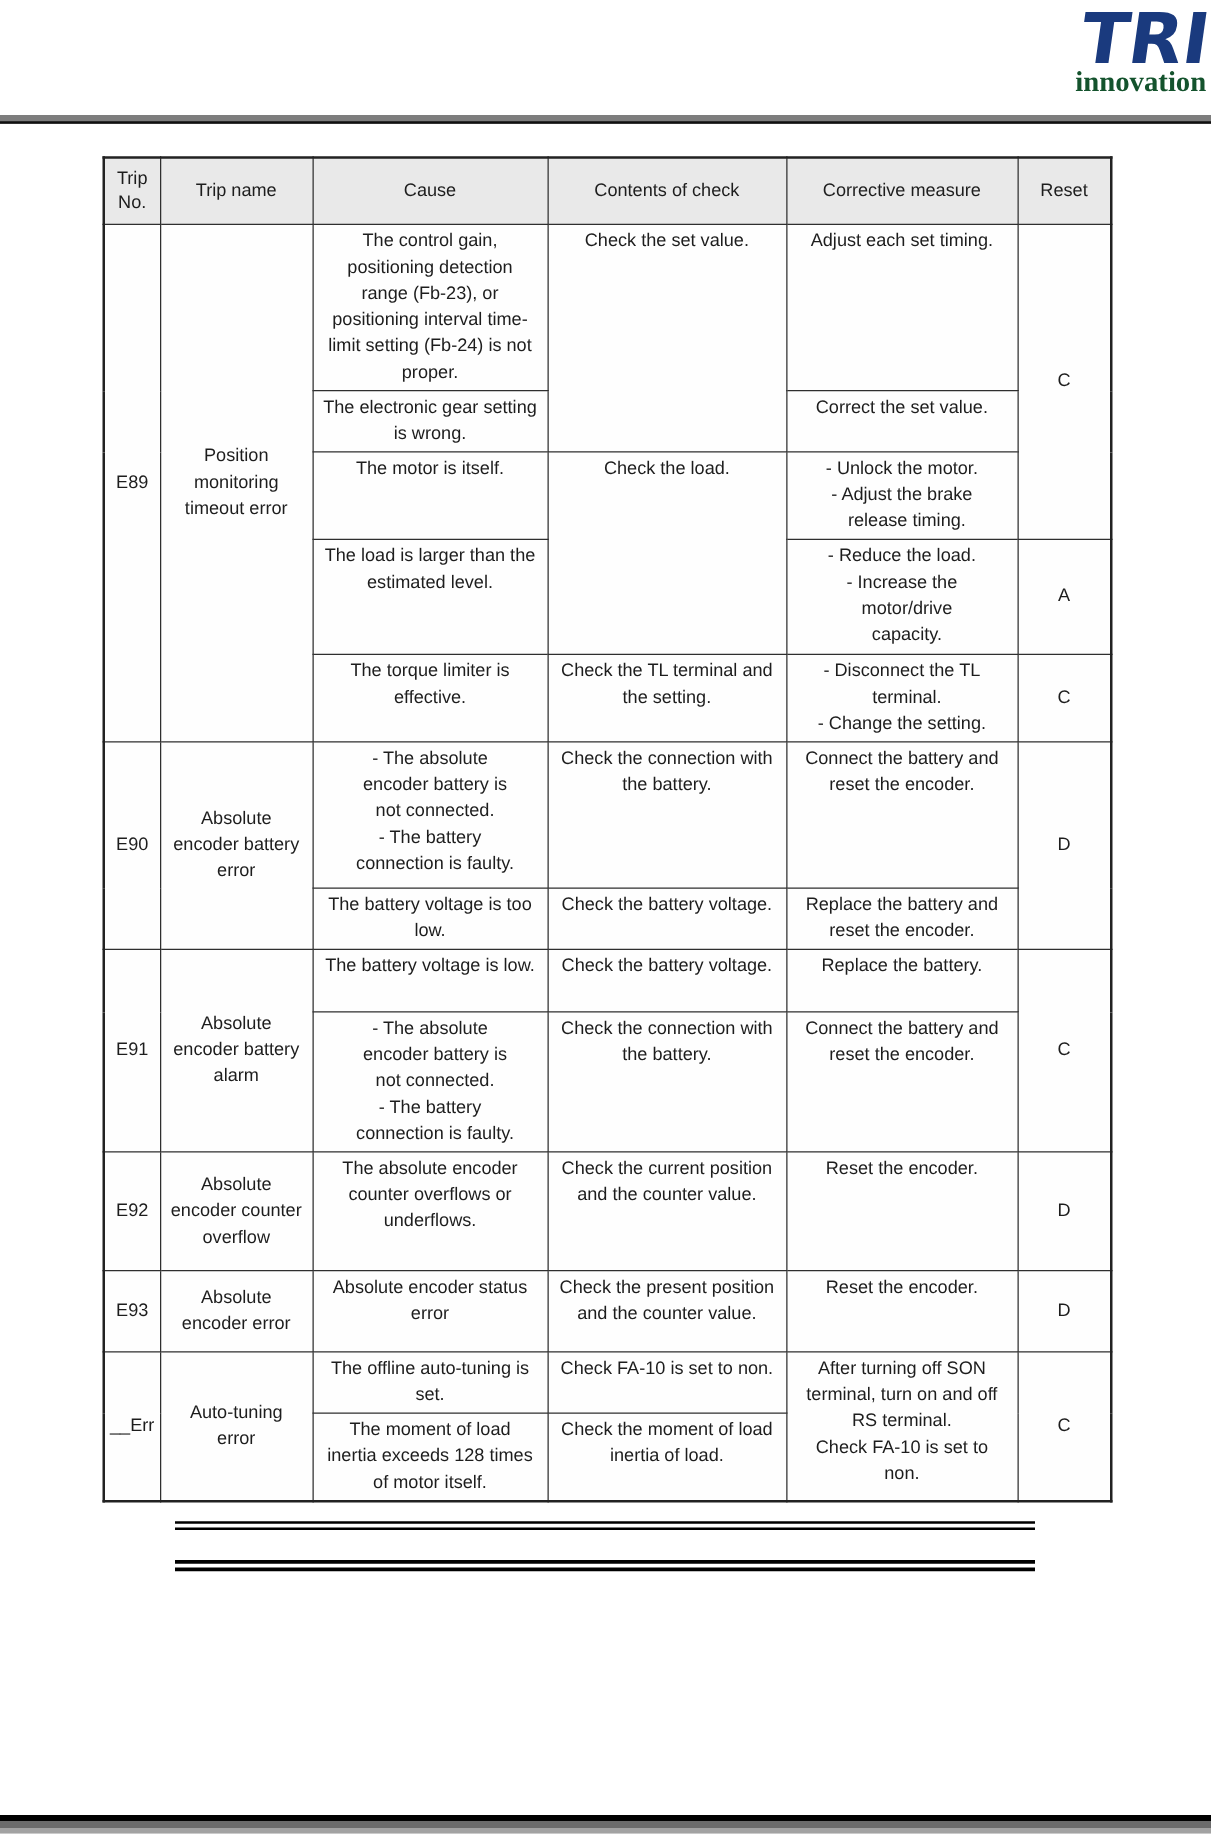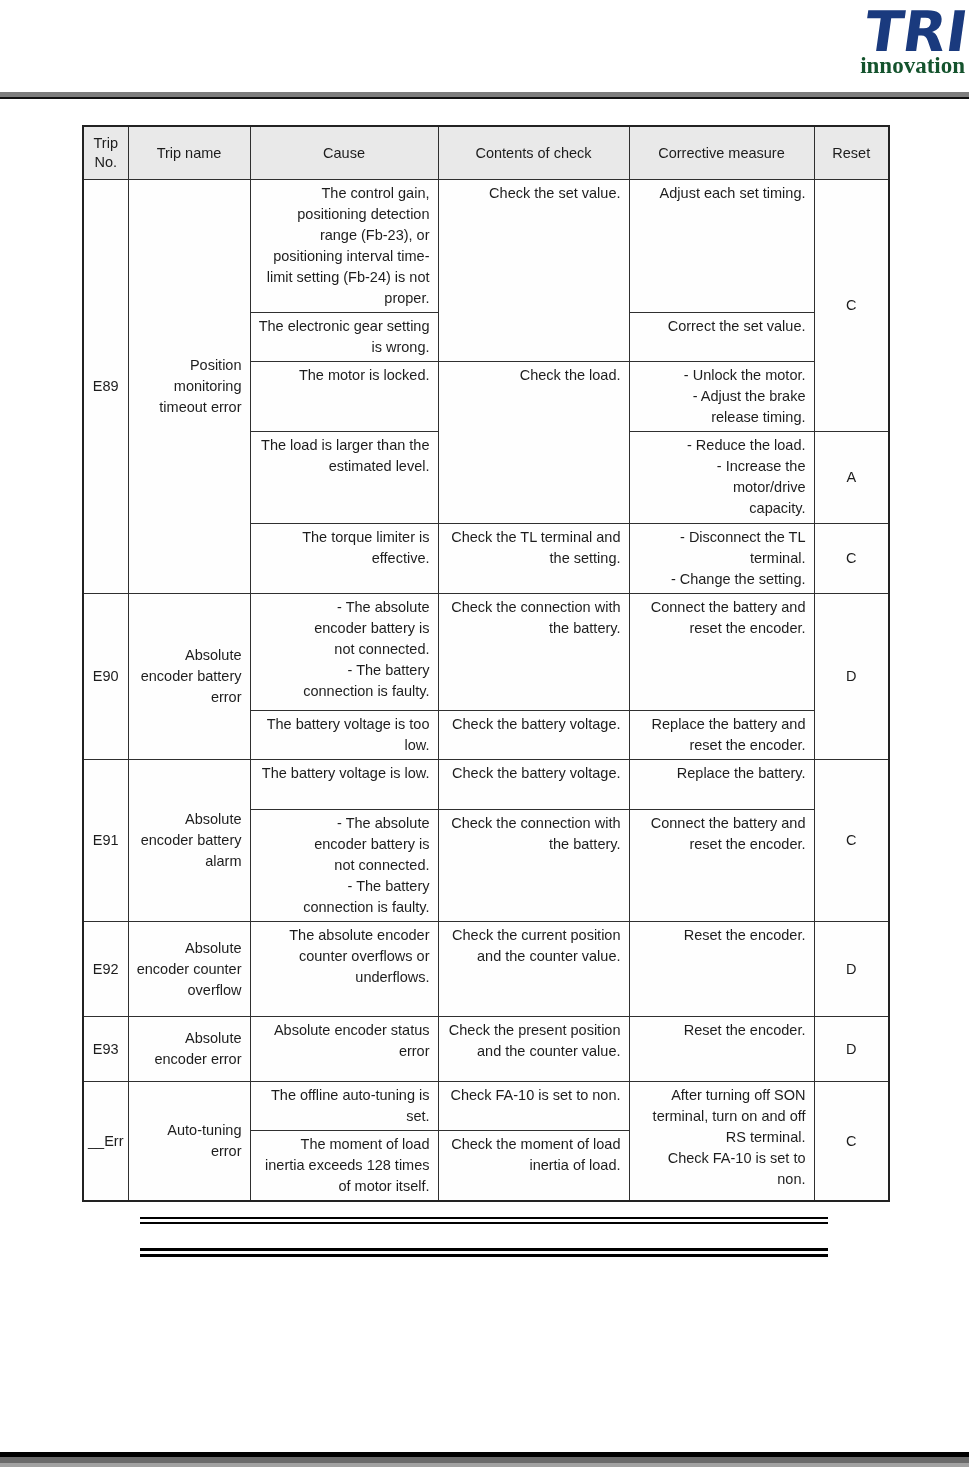--- a/index.html
+++ b/index.html
@@ -66,21 +66,21 @@
     vertical-align: middle;
     height: 48px;
     line-height: 19px;
     padding: 2px 3px;
   }
   .trip-table td {
     padding: 3px 8px;
     line-height: 21px;
     vertical-align: top;
     background: #fefefe;
-    text-align: right;
+    text-align: center;
   }
   .trip-table td.c-no {
     text-align: center;
     vertical-align: middle;
     padding: 18px 2px;
   }
   .trip-table td.c-name { vertical-align: middle; }
   .trip-table td.c-reset {
     text-align: center;
     vertical-align: middle;
@@ -145,21 +145,21 @@
       <td>The control gain, positioning detection range (Fb-23), or positioning interval time-limit setting (Fb-24) is not proper.</td>
       <td rowspan="2">Check the set value.</td>
       <td>Adjust each set timing.</td>
       <td class="c-reset" rowspan="3">C</td>
     </tr>
     <tr style="height:47px">
       <td>The electronic gear setting is wrong.</td>
       <td>Correct the set value.</td>
     </tr>
     <tr style="height:68px">
-      <td>The motor is locked.</td>
+      <td>The motor is itself.</td>
       <td rowspan="2">Check the load.</td>
       <td>- Unlock the motor.
 - Adjust the brake
   release timing.</td>
     </tr>
     <tr style="height:92px">
       <td>The load is larger than the estimated level.</td>
       <td>- Reduce the load.
 - Increase the
   motor/drive

